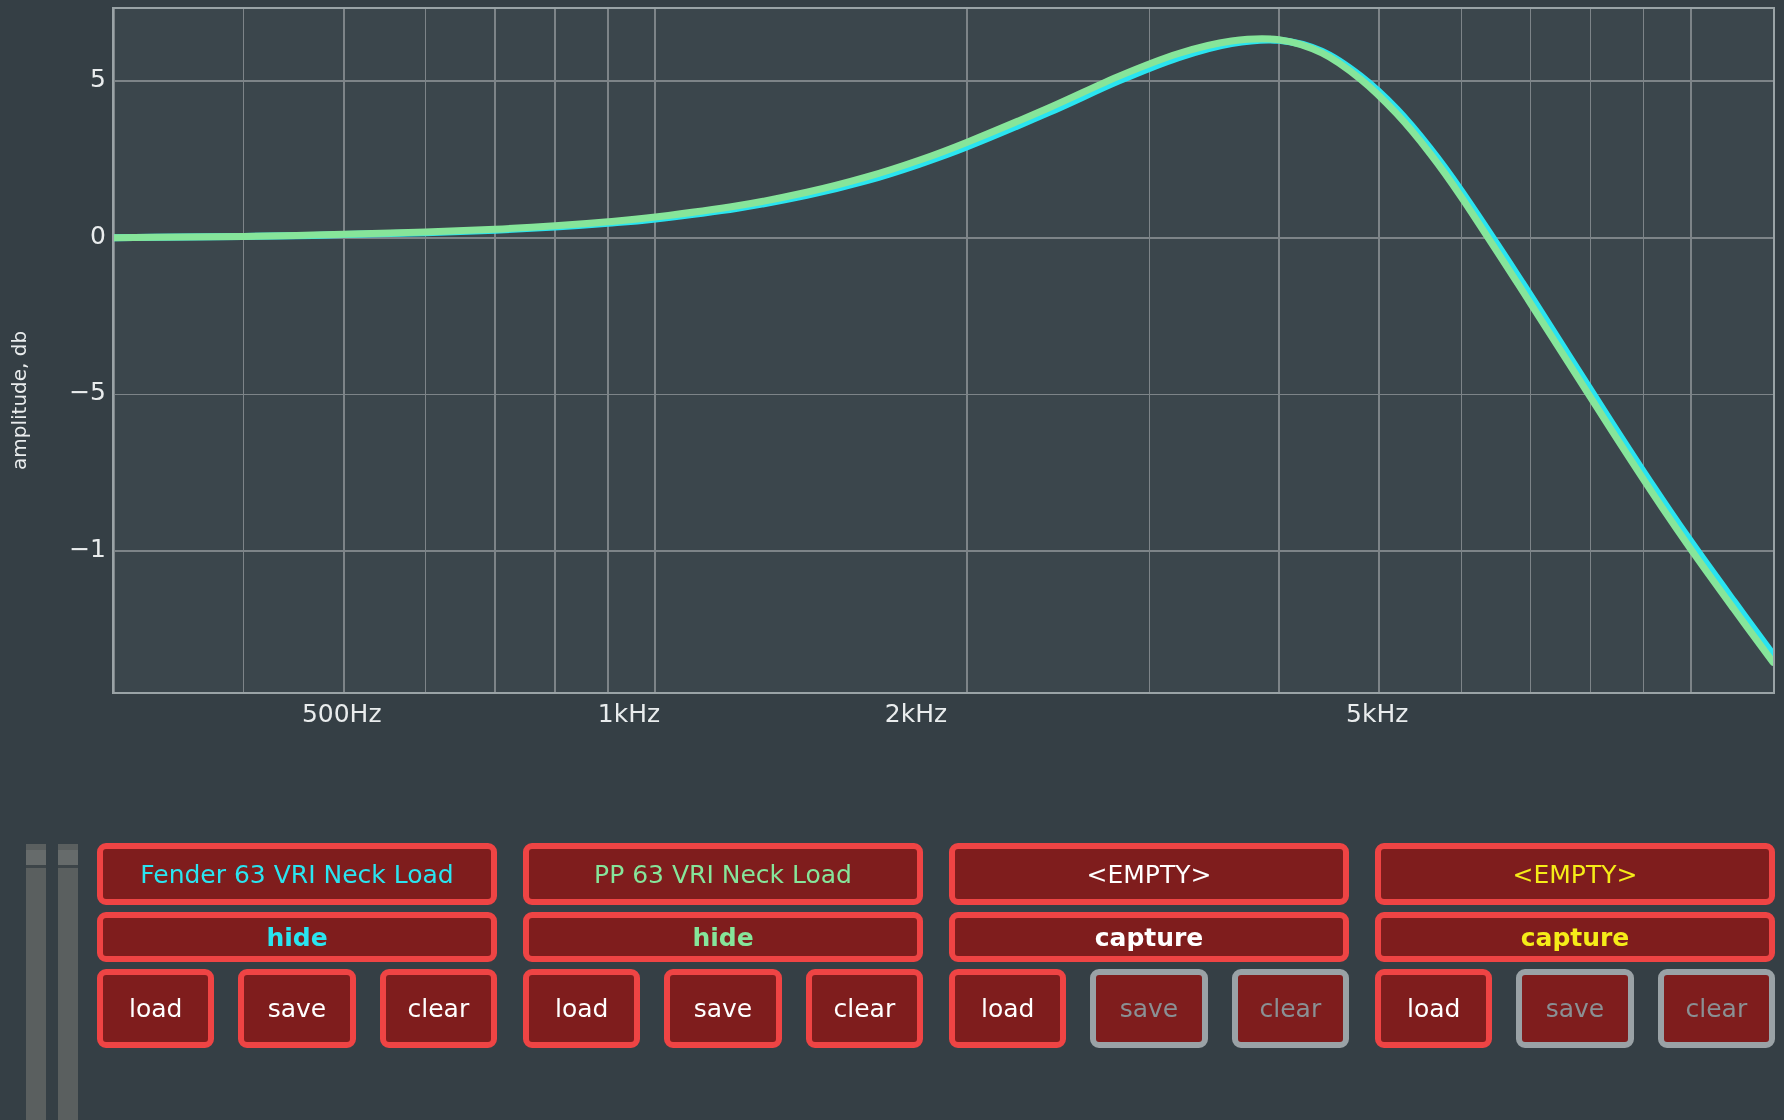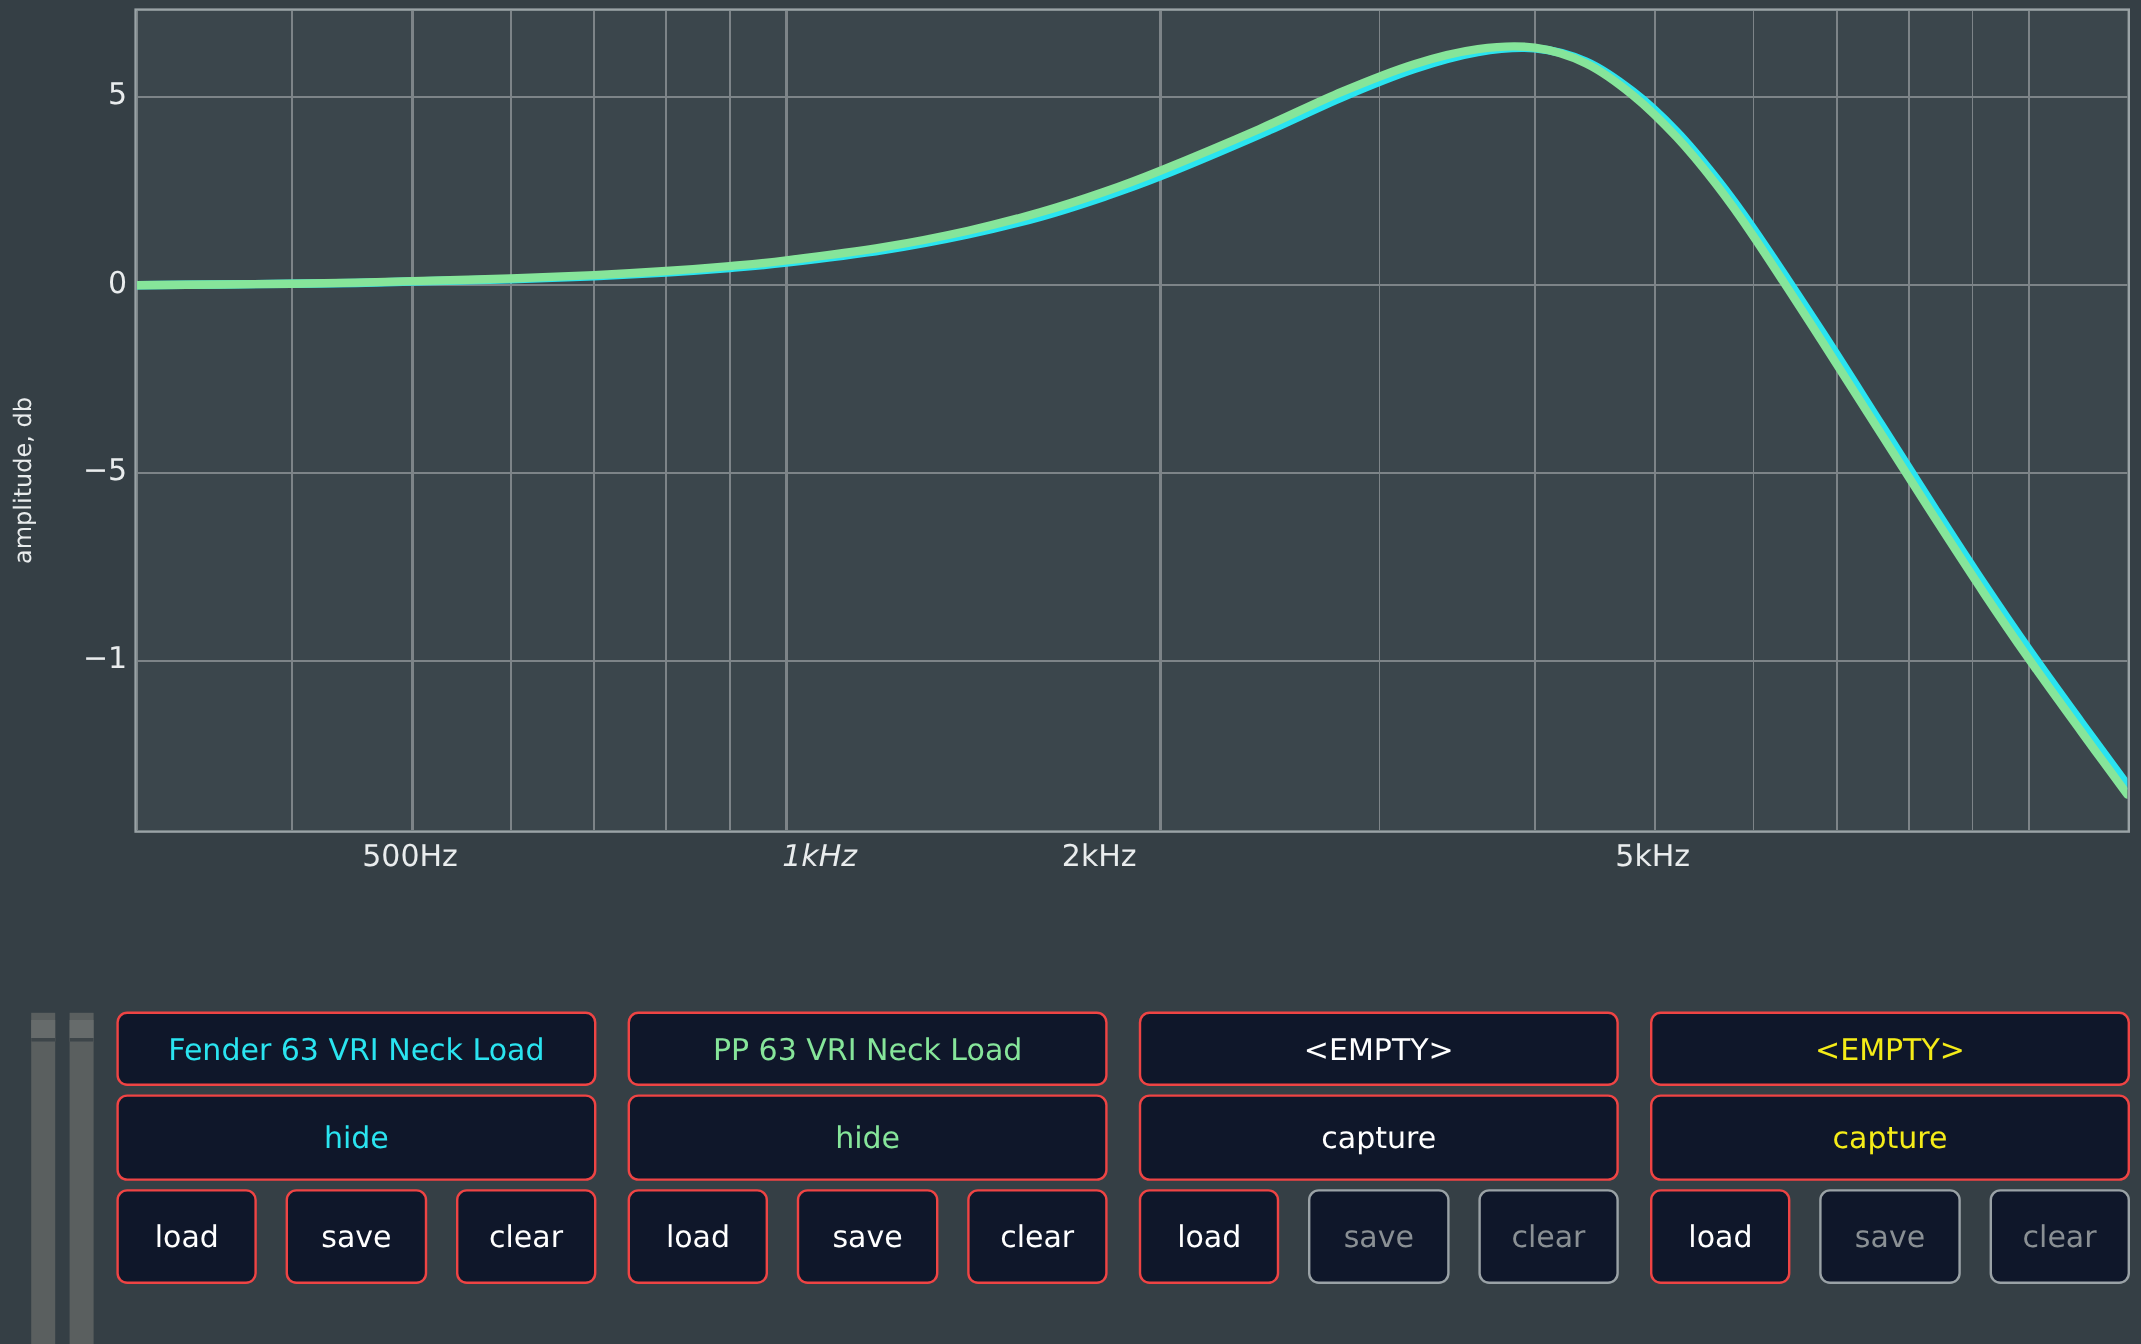--- a/index.html
+++ b/index.html
@@ -123,37 +123,37 @@
   }
   .slot {
     flex: 1 1 0;
     display: flex;
     flex-direction: column;
     gap: 7px;
     min-width: 0;
   }
   .btn {
     box-sizing: border-box;
-    border: 2px solid #ef4444;
+    border: 6px solid #ef4444;
     border-radius: 9px;
-    background: #0f172a;
+    background: #7f1d1d;
     color: #ffffff;
     font-size: 25px;
     font-family: "DejaVu Sans", sans-serif;
     display: flex;
     align-items: center;
     justify-content: center;
     text-align: center;
     white-space: nowrap;
     overflow: hidden;
     padding: 0 6px;
     cursor: pointer;
   }
   .btn-title { height: 62px; }
-  .btn-action { height: 72px; font-weight: normal; }
+  .btn-action { height: 50px; font-weight: bold; }
   .btn-row {
     display: flex;
     gap: 24px;
     height: 79px;
   }
   .btn-small {
     flex: 1 1 0;
     height: 79px;
     min-width: 0;
   }
@@ -204,21 +204,21 @@
         </g>
       <g id="curves">
           <path d="M0.00,228.71C11.55,228.61 47.76,228.29 69.33,228.08C90.89,227.88 110.54,227.67 129.38,227.46C148.22,227.25 165.62,227.14 182.35,226.83C199.08,226.52 208.17,226.10 229.73,225.58C251.30,225.06 286.51,224.43 311.73,223.70C336.95,222.97 359.49,222.13 381.06,221.19C402.62,220.25 422.27,219.21 441.11,218.06C459.95,216.91 477.35,215.66 494.08,214.30C510.80,212.94 519.90,212.42 541.46,209.91C563.03,207.41 598.24,203.18 623.46,199.26C648.68,195.34 671.22,191.01 692.78,186.42C714.35,181.82 734.00,176.91 752.84,171.69C771.67,166.47 789.08,160.72 805.81,155.08C822.53,149.45 831.63,146.47 853.19,137.85C874.76,129.24 909.97,114.36 935.19,103.39C960.41,92.42 982.95,81.20 1004.51,72.06C1026.08,62.92 1045.73,54.83 1064.57,48.56C1083.40,42.30 1100.81,37.34 1117.54,34.46C1134.26,31.59 1149.88,30.02 1164.92,31.33C1179.96,32.64 1194.12,36.29 1207.78,42.30C1221.45,48.30 1234.39,57.70 1246.92,67.36C1259.44,77.02 1271.36,88.25 1282.91,100.26C1294.47,112.27 1305.52,125.84 1316.24,139.42C1326.97,153.00 1332.72,160.57 1347.27,181.72C1361.82,202.86 1385.84,239.15 1403.56,266.31C1421.28,293.46 1437.74,319.83 1453.58,344.63C1469.42,369.44 1484.27,392.93 1498.59,415.13C1512.91,437.32 1526.44,458.21 1539.51,477.79C1552.57,497.37 1563.61,513.56 1577.00,532.61C1590.40,551.67 1606.20,573.34 1619.87,592.14C1633.53,610.94 1652.48,636.53 1659.00,645.40" fill="none" stroke="#2ae4f0" stroke-width="7" stroke-linecap="round" stroke-linejoin="round"></path>
           <path d="M0.00,228.71C11.55,228.61 47.76,228.29 69.33,228.08C90.89,227.88 110.54,227.72 129.38,227.46C148.22,227.20 165.62,226.88 182.35,226.52C199.08,226.15 208.17,225.84 229.73,225.26C251.30,224.69 286.51,223.91 311.73,223.07C336.95,222.24 359.49,221.30 381.06,220.25C402.62,219.21 422.27,218.06 441.11,216.81C459.95,215.55 477.35,214.19 494.08,212.73C510.80,211.27 519.90,210.70 541.46,208.03C563.03,205.37 598.24,200.88 623.46,196.75C648.68,192.63 671.22,188.09 692.78,183.28C714.35,178.48 734.00,173.31 752.84,167.93C771.67,162.55 789.08,156.81 805.81,151.01C822.53,145.22 831.63,141.87 853.19,133.15C874.76,124.43 909.97,109.66 935.19,98.69C960.41,87.72 982.95,76.39 1004.51,67.36C1026.08,58.33 1045.73,50.39 1064.57,44.49C1083.40,38.59 1100.81,34.25 1117.54,31.96C1134.26,29.66 1149.88,28.72 1164.92,30.70C1179.96,32.69 1194.12,37.23 1207.78,43.86C1221.45,50.49 1234.39,60.31 1246.92,70.49C1259.44,80.68 1271.36,92.58 1282.91,104.96C1294.47,117.33 1305.52,130.91 1316.24,144.75C1326.97,158.58 1332.72,166.42 1347.27,187.98C1361.82,209.55 1385.84,246.73 1403.56,274.14C1421.28,301.55 1437.74,327.66 1453.58,352.47C1469.42,377.27 1484.27,400.77 1498.59,422.96C1512.91,445.15 1526.44,466.04 1539.51,485.62C1552.57,505.20 1563.61,521.39 1577.00,540.45C1590.40,559.51 1606.20,581.18 1619.87,599.97C1633.53,618.77 1652.48,644.36 1659.00,653.24" fill="none" stroke="#86e59a" stroke-width="7" stroke-linecap="round" stroke-linejoin="round"></path>
         </g>
     </svg>
   </div>
 
   <div id="x-ticks">
       <div class="x-tick-label" style="left: 341.734px;">500Hz</div>
-      <div class="x-tick-label" style="left: 683px; font-style: italic;">1kHz</div>
+      <div class="x-tick-label" style="left: 629px;">1kHz</div>
       <div class="x-tick-label" style="left: 916px;">2kHz</div>
       <div class="x-tick-label" style="left: 1377.28px;">5kHz</div>
     </div>
 </div>
 
 <div id="faders">
   <div class="fader" id="fader-1">
     <div class="fader-handle"></div>
   </div>
   <div class="fader" id="fader-2">

